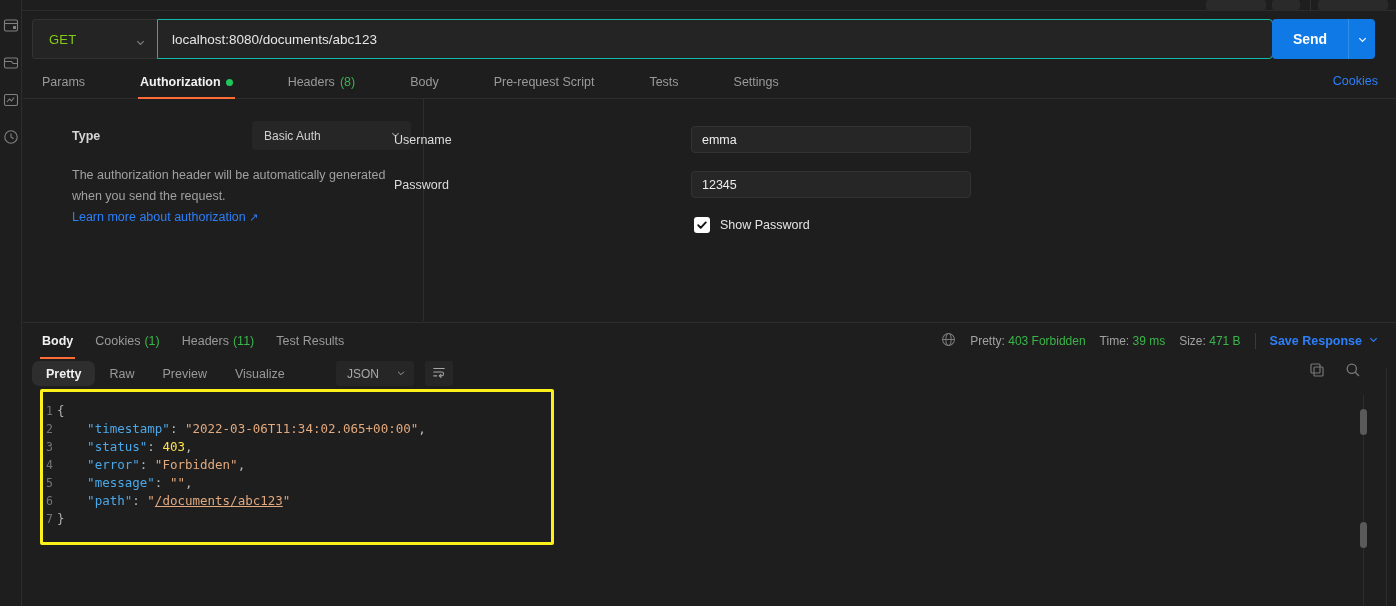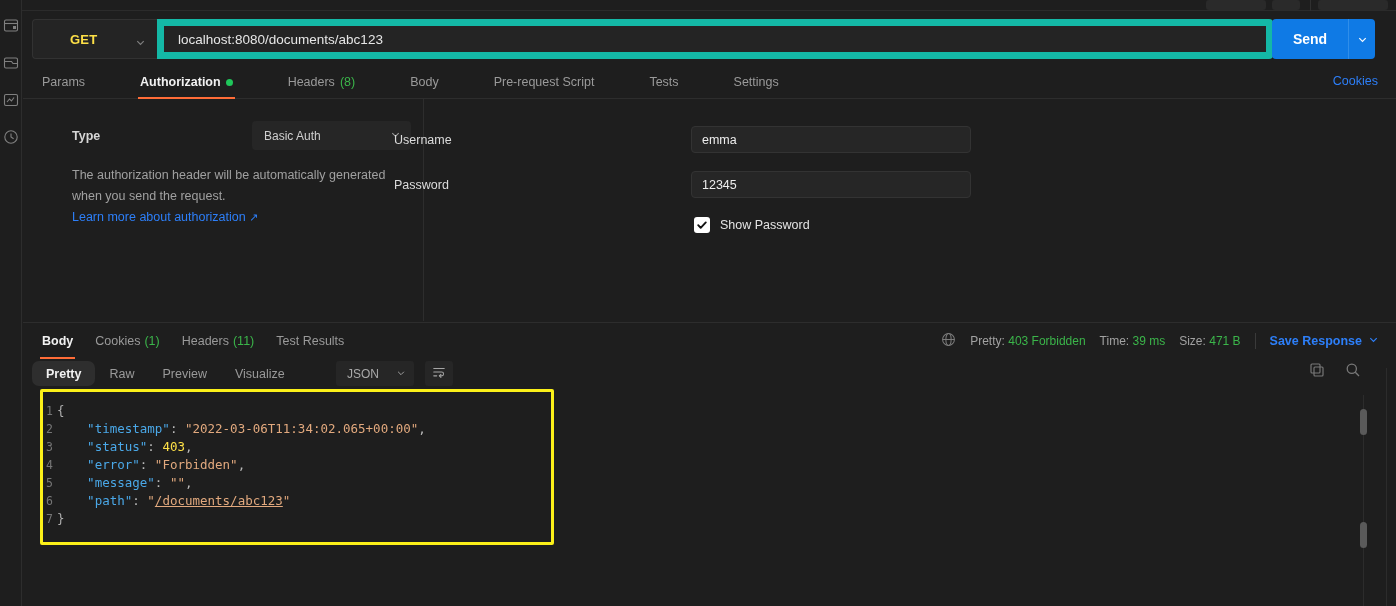--- a/index.html
+++ b/index.html
@@ -35,25 +35,25 @@
   
   .req-bar { position: absolute; left: 23px; top: 11px; width: 1373px; height: 56px; }
   .url-row { position: absolute; left: 9px; top: 8px; display: flex; height: 40px; }
   .method-box {
     width: 125px; height: 40px; background: #242424;
     border: 1px solid #323232; border-right: none;
     border-radius: 4px 0 0 4px;
     display: flex; align-items: center; justify-content: space-between;
     padding: 0 11px 0 16px; cursor: pointer;
   }
-  .method-label { color: #fde047; font-size: 13px; font-weight: bold; letter-spacing:.2px;margin-left:21px;}
+  .method-label { color: #84cc16; font-size: 13px; font-weight: normal; letter-spacing:.2px;}
   .chev { width: 11px; height: 11px; opacity: .55; }
   .url-box {
     width: 1116px; height: 40px; background: #242424;
-    border: 7px solid #14b8a6; border-radius: 0 4px 4px 0;
+    border: 1px solid #14b8a6; border-radius: 0 4px 4px 0;
     display: flex; align-items: center; padding: 0 14px;
   }
   .url-text { color: #e6e6e6; font-size: 13.5px; }
   .send-wrap { position: absolute; left: 1249px; top: 8px; display: flex; height: 40px; }
   .send-btn {
     width: 76px; height: 40px; background: #0f7ae5; border-radius: 4px 0 0 4px;
     display: flex; align-items: center; justify-content: center;
     color: #fff; font-size: 14px; font-weight: bold; cursor: pointer;
   }
   .send-caret {

